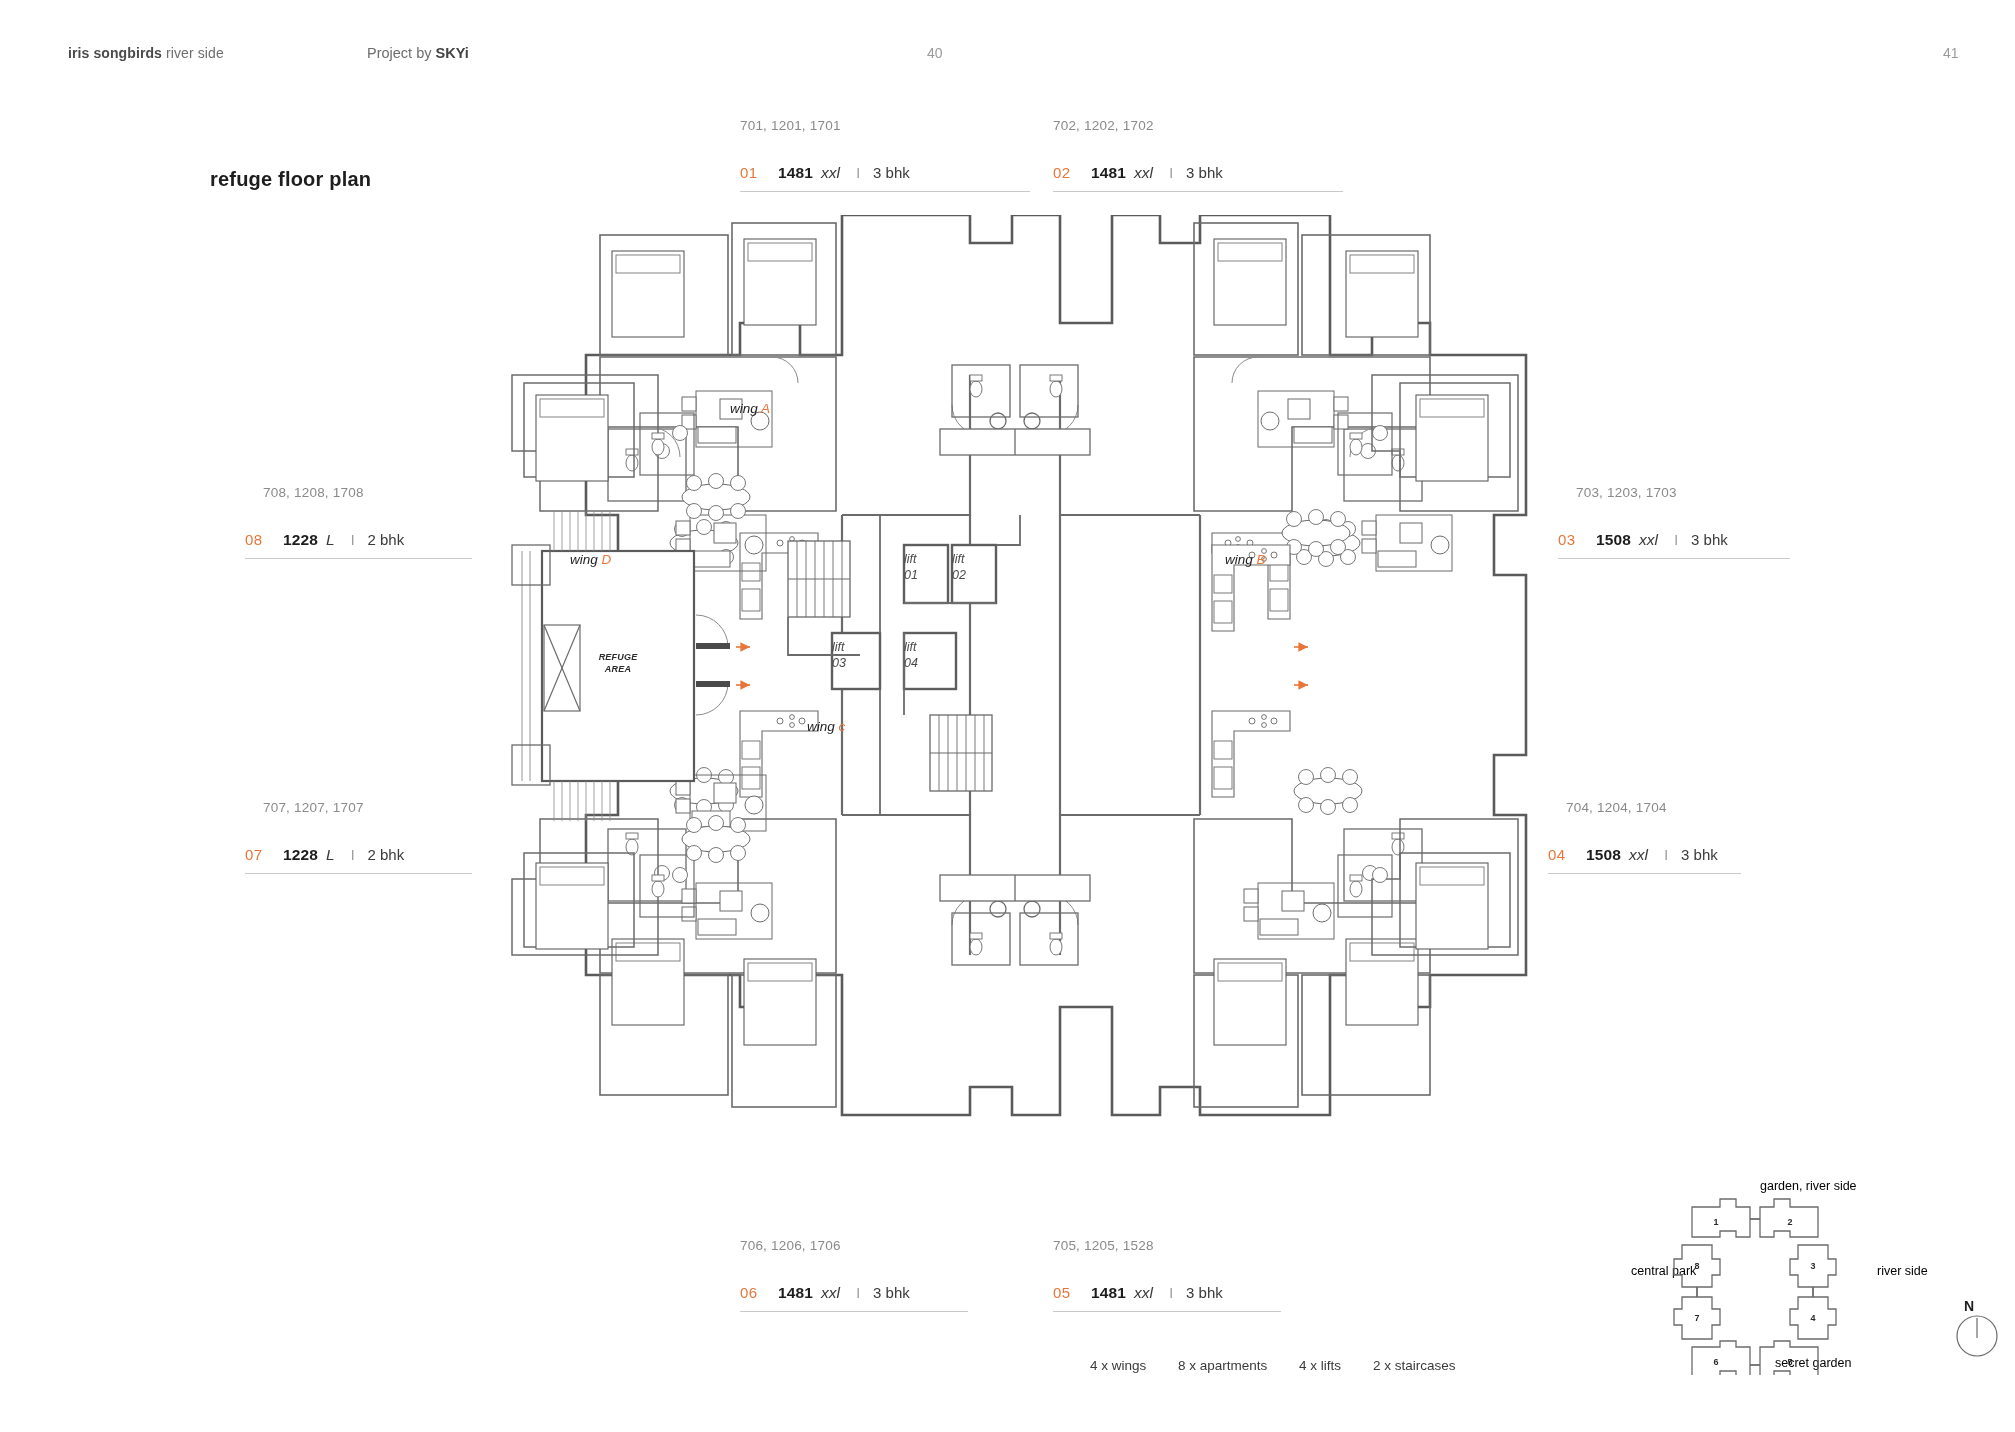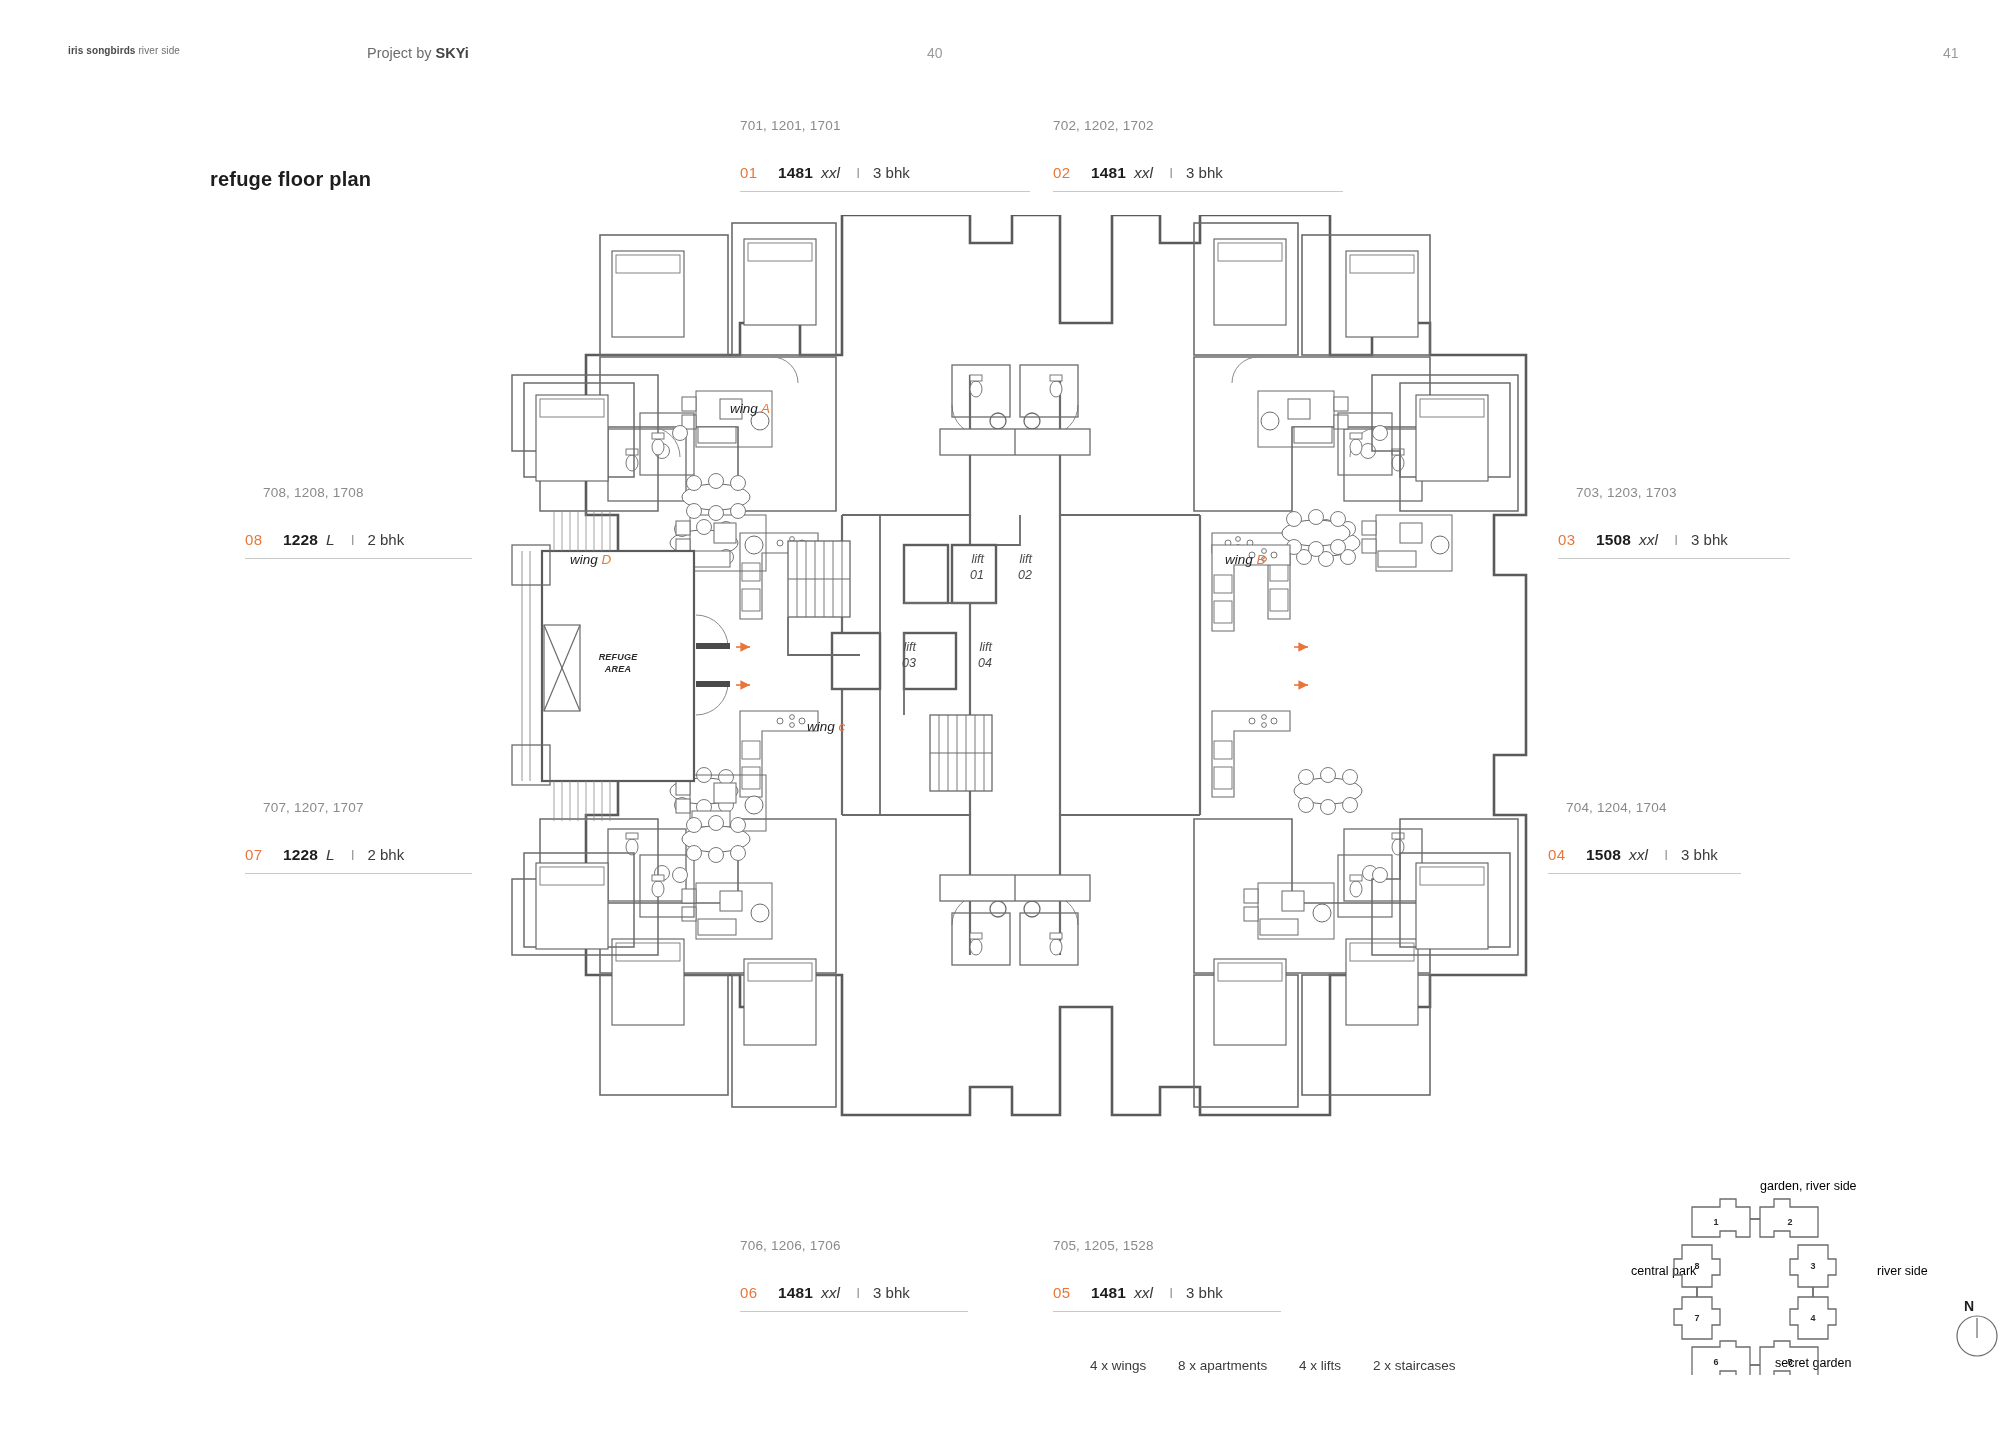--- a/index.html
+++ b/index.html
@@ -5,21 +5,21 @@
   html,body{margin:0;padding:0;background:#ffffff;}
   body{
     width:2015px;height:1432px;position:relative;overflow:hidden;
     font-family:"Liberation Sans", sans-serif;
     color:#3a3a3a;
     -webkit-font-smoothing:antialiased;
   }
 
   
   #page-header{position:absolute;left:0;top:0;width:2015px;height:70px;}
-  .hdr-brand{position:absolute;left:68px;top:45px;font-size:10px;color:#6d6d6d;letter-spacing:.1px;white-space:nowrap;}
+  .hdr-brand{position:absolute;left:68px;top:45px;font-size:14px;color:#6d6d6d;letter-spacing:.1px;white-space:nowrap;}
   .hdr-brand b{color:#4a4a4a;font-weight:bold;}
   .hdr-project{position:absolute;left:367px;top:45px;font-size:14.5px;color:#6d6d6d;white-space:nowrap;}
   .hdr-project b{color:#444;font-weight:bold;}
   .pg{position:absolute;top:45px;font-size:14px;color:#9a9a9a;}
   #pg-left{left:927px;}
   #pg-right{left:1943px;}
 
   
   #plan-title{position:absolute;left:210px;top:168px;font-size:20px;font-weight:bold;color:#1d1d1d;letter-spacing:.2px;}
 
@@ -32,21 +32,21 @@
   .unit .sep{color:#9a9a9a;font-size:14px;margin:0 13px 0 16px;}
   .unit .bhk{font-size:15px;color:#3a3a3a;}
   .unit .rule{height:1px;background:#c9c9c9;margin-top:9px;}
 
   
   #plan-canvas{position:absolute;left:500px;top:215px;width:1030px;height:1010px;font-style:italic;}
   #plan-canvas svg{display:block;}
 
   .plan-label{position:absolute;font-size:13.5px;color:#1d1d1d;white-space:nowrap;}
   .plan-label .wname{color:#e8763a;}
-  .lift-label{position:absolute;font-size:12.5px;color:#4a4a4a;line-height:1.25;text-align:right;white-space:nowrap;padding-left:36px;}
+  .lift-label{position:absolute;font-size:12.5px;color:#4a4a4a;line-height:1.25;text-align:left;white-space:nowrap;}
   #refuge-area-label{position:absolute;font-size:9px;font-weight:bold;color:#2a2a2a;line-height:1.3;text-align:center;letter-spacing:.2px;}
 
   
   #footer-stats{position:absolute;left:1090px;top:1358px;font-size:13.5px;color:#3a3a3a;white-space:nowrap;}
   #footer-stats span{margin-right:28px;}
   #footer-stats span:last-child{margin-right:16px;}
 
   
   #key-diagram{position:absolute;left:1650px;top:1175px;width:290px;height:235px;}
   .key-txt{position:absolute;font-size:12.5px;color:#000000;white-space:nowrap;}

